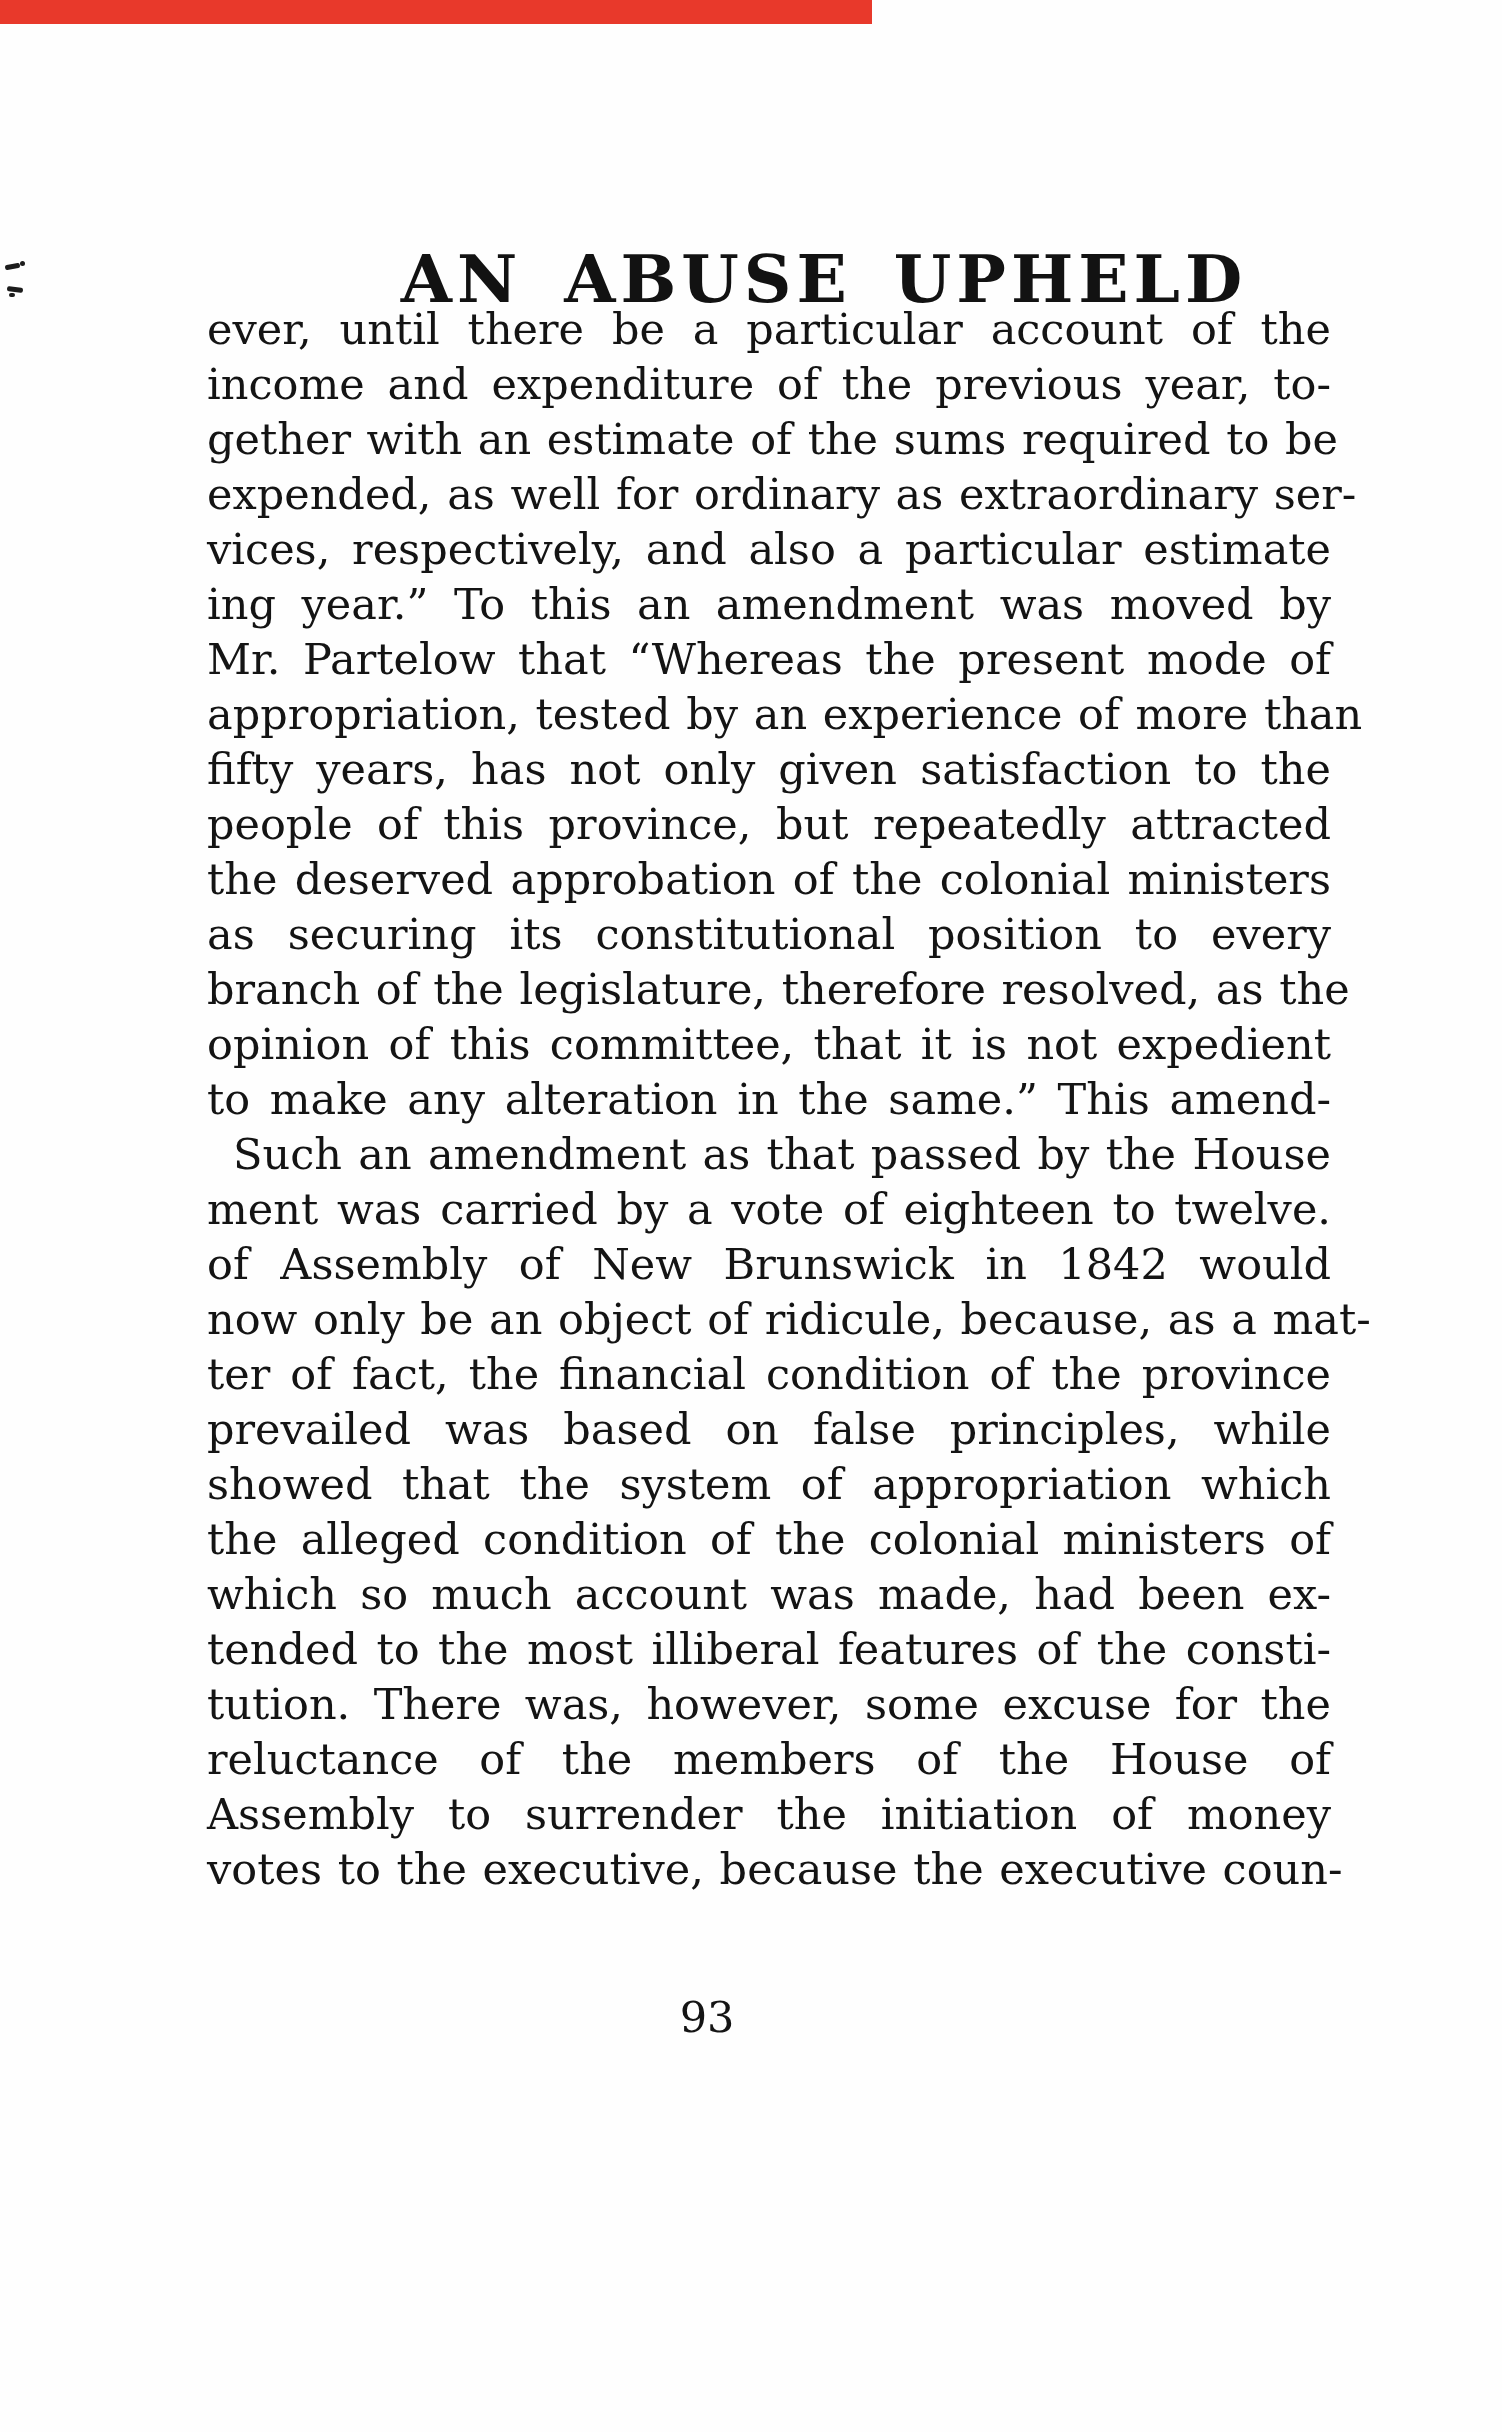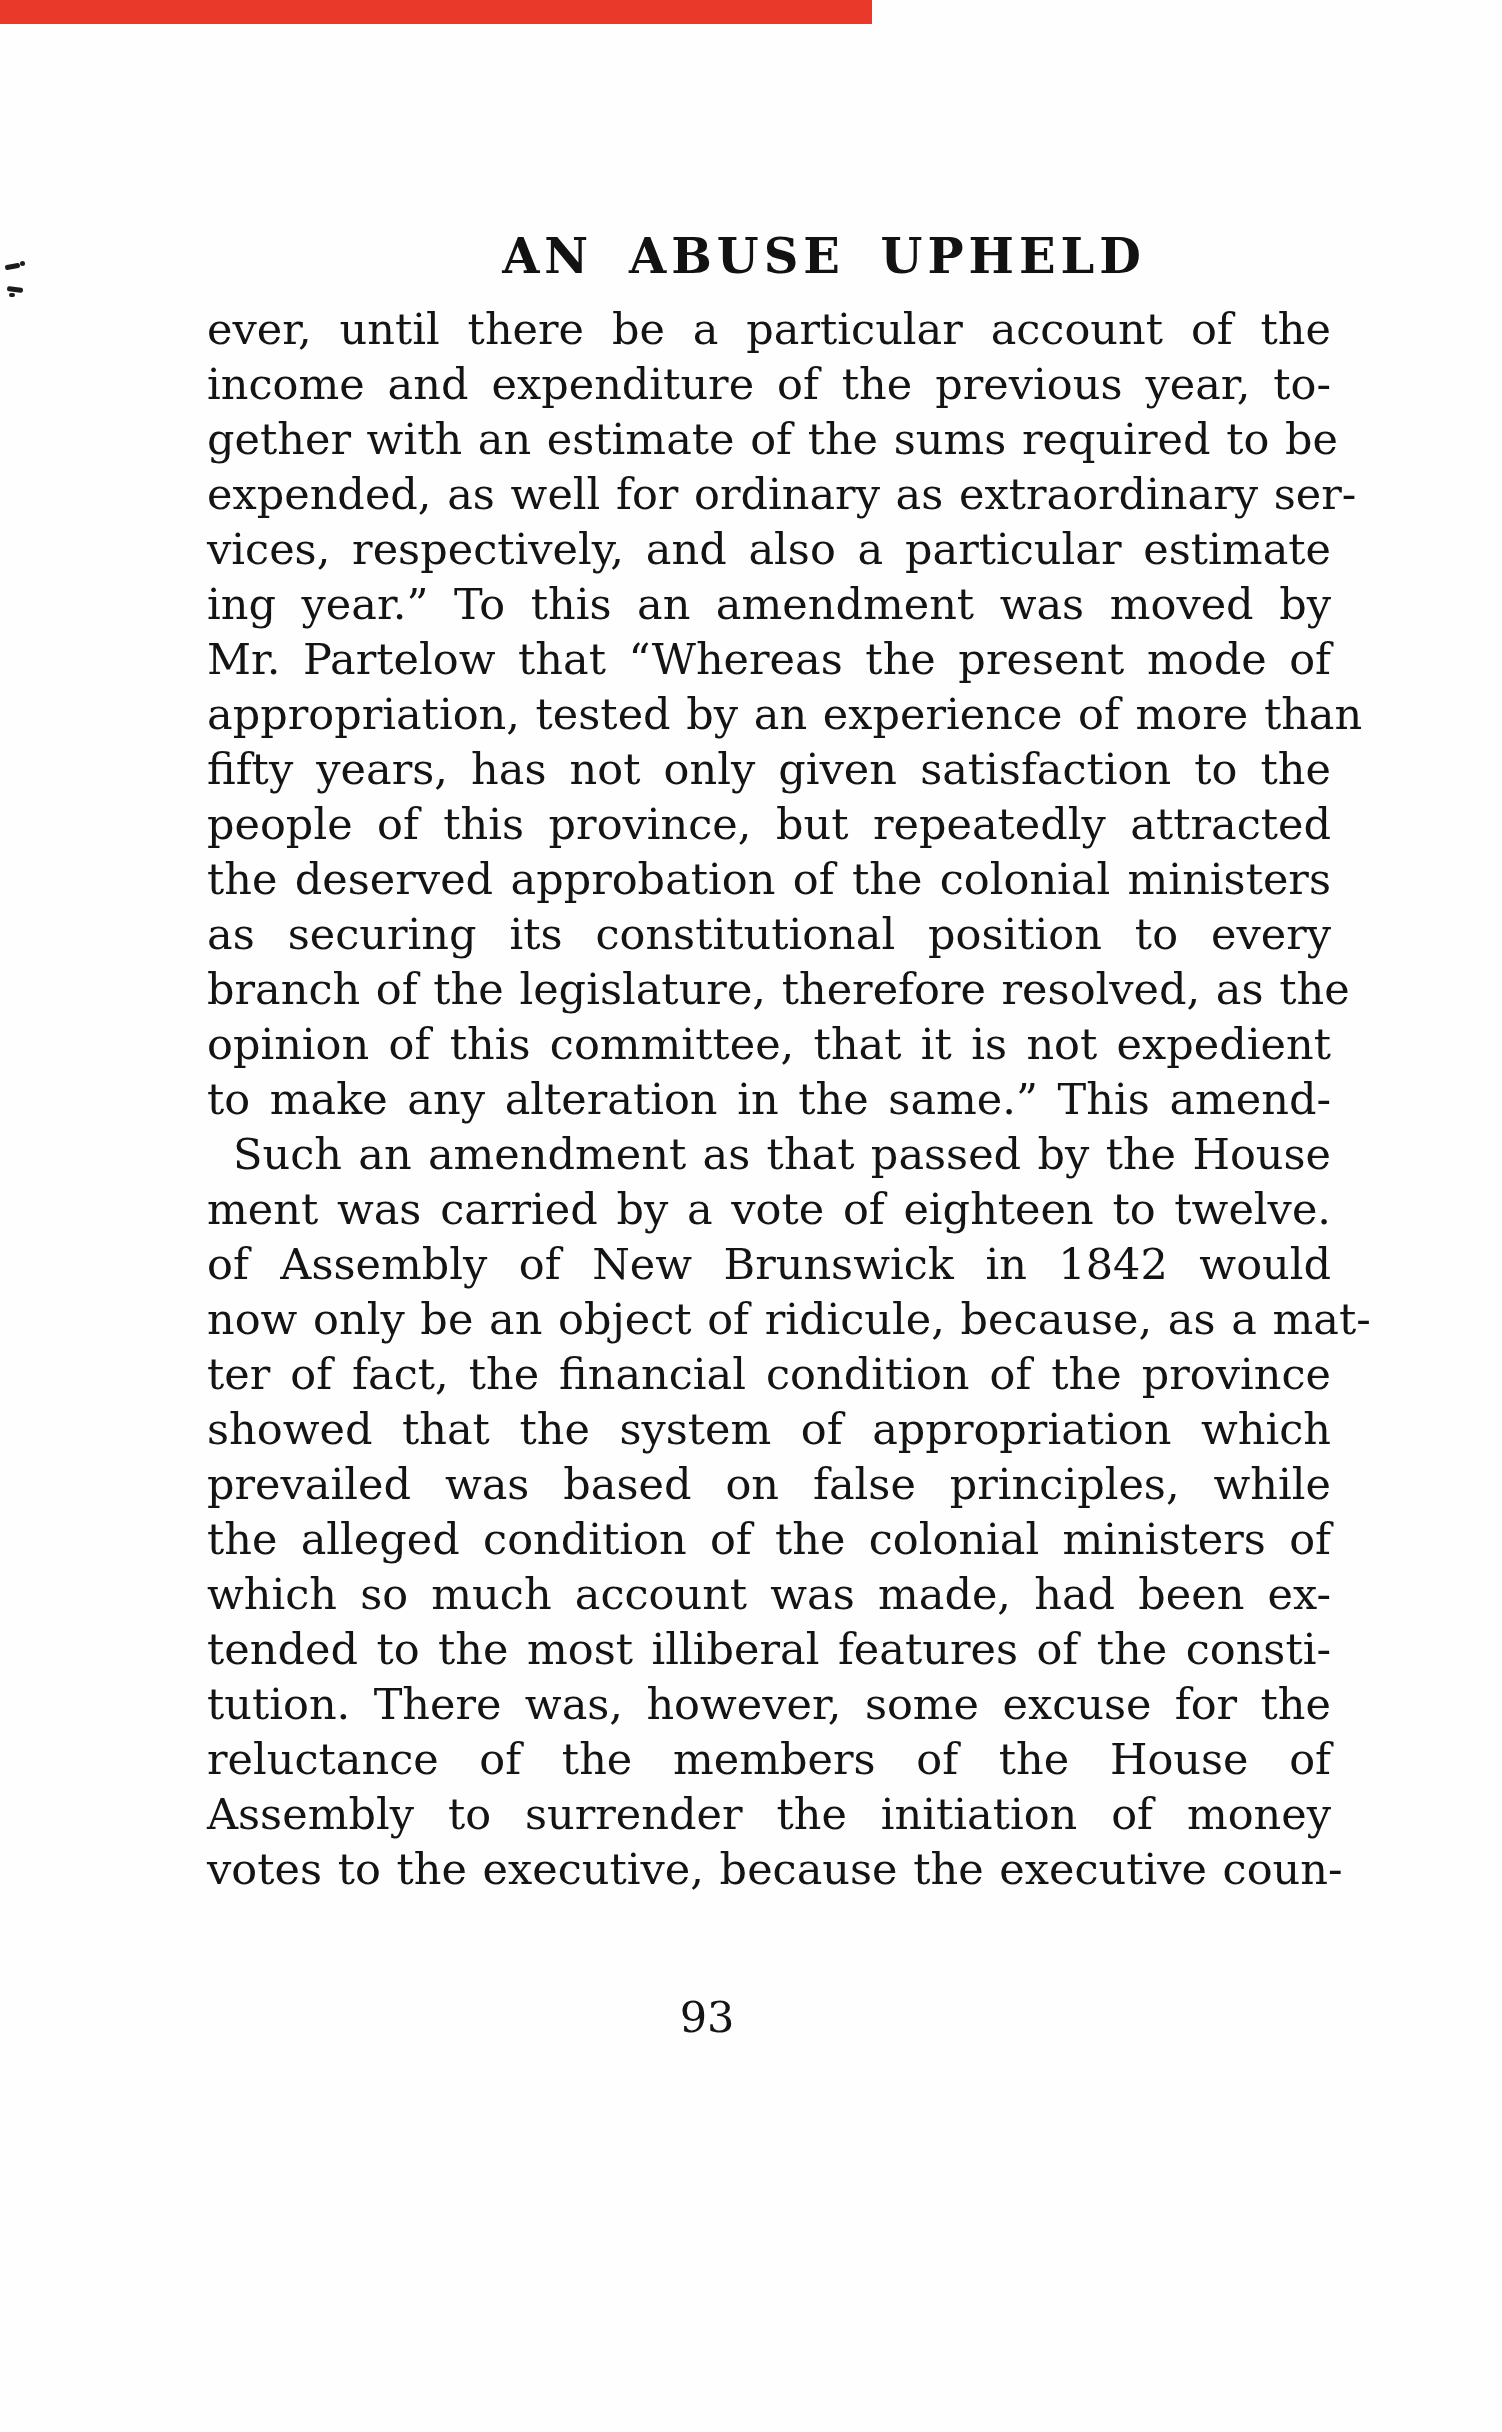--- a/index.html
+++ b/index.html
@@ -25,21 +25,21 @@
   .mark-a  { left:5px;  top:264px; width:15px; height:5px; transform:rotate(-10deg); }
   .mark-a2 { left:20px; top:261px; width:5px;  height:5px; border-radius:50%; }
   .mark-b  { left:7px;  top:287px; width:16px; height:5px; transform:rotate(8deg); }
   .mark-b2 { left:9px;  top:293px; width:6px;  height:4px; }
 
   .title {
     position:absolute;
     top:196px; left:207px; width:1124px;
     transform:translateX(55px);
     text-align:center;
-    font-size:48px; font-weight:bold;
+    font-size:66px; font-weight:bold;
     letter-spacing:5px; word-spacing:14px;
     color:#121212;
     white-space:nowrap;
   }
   .body-text {
     position:absolute;
     top:302px; left:207px; width:1124px;
     color:#141414;
   }
   .tline {
@@ -91,22 +91,22 @@
       <div class="tline">the deserved approbation of the colonial ministers</div>
       <div class="tline">as securing its constitutional position to every</div>
       <div class="tline">branch of the legislature, therefore resolved, as the</div>
       <div class="tline">opinion of this committee, that it is not expedient</div>
       <div class="tline">to make any alteration in the same.” This amend-</div>
       <div class="tline indent">Such an amendment as that passed by the House</div>
       <div class="tline">ment was carried by a vote of eighteen to twelve.</div>
       <div class="tline">of Assembly of New Brunswick in 1842 would</div>
       <div class="tline">now only be an object of ridicule, because, as a mat-</div>
       <div class="tline">ter of fact, the financial condition of the province</div>
+      <div class="tline">prevailed was based on false principles, while</div>
       <div class="tline">showed that the system of appropriation which</div>
-      <div class="tline">prevailed was based on false principles, while</div>
       <div class="tline">the alleged condition of the colonial ministers of</div>
       <div class="tline">which so much account was made, had been ex-</div>
       <div class="tline">tended to the most illiberal features of the consti-</div>
       <div class="tline">tution. There was, however, some excuse for the</div>
       <div class="tline">reluctance of the members of the House of</div>
       <div class="tline">Assembly to surrender the initiation of money</div>
       <div class="tline">votes to the executive, because the executive coun-</div>
     </div>
 
   <div class="pagenum">93</div>

